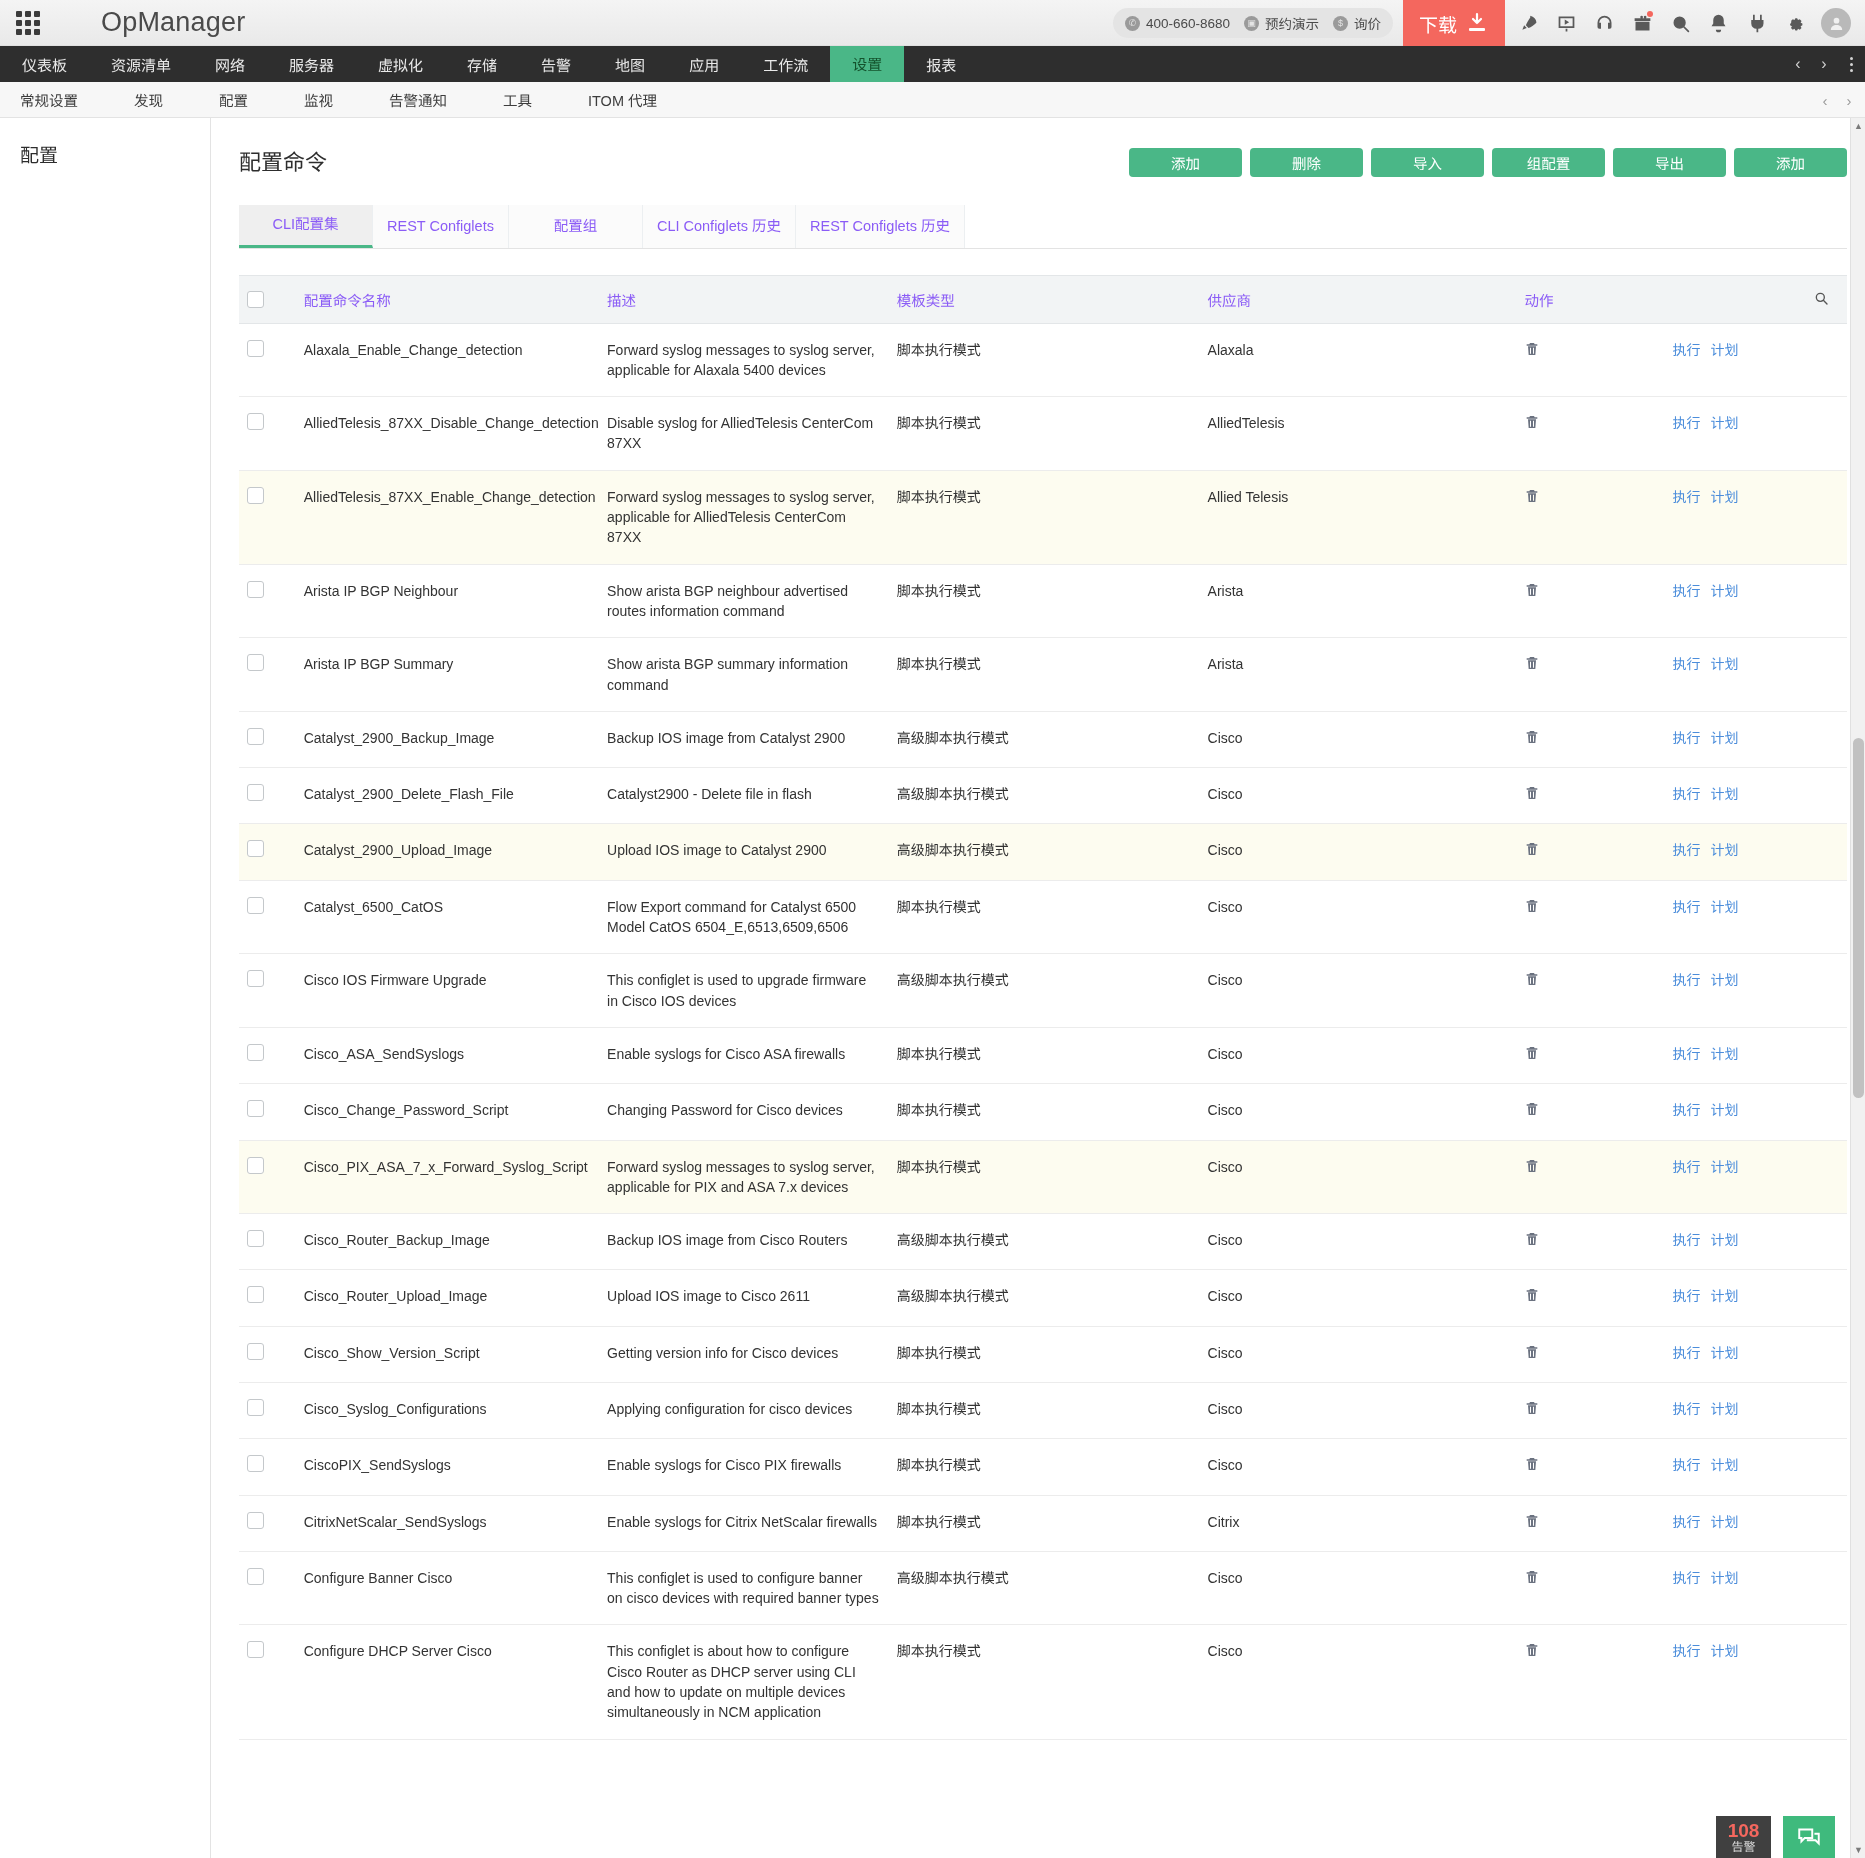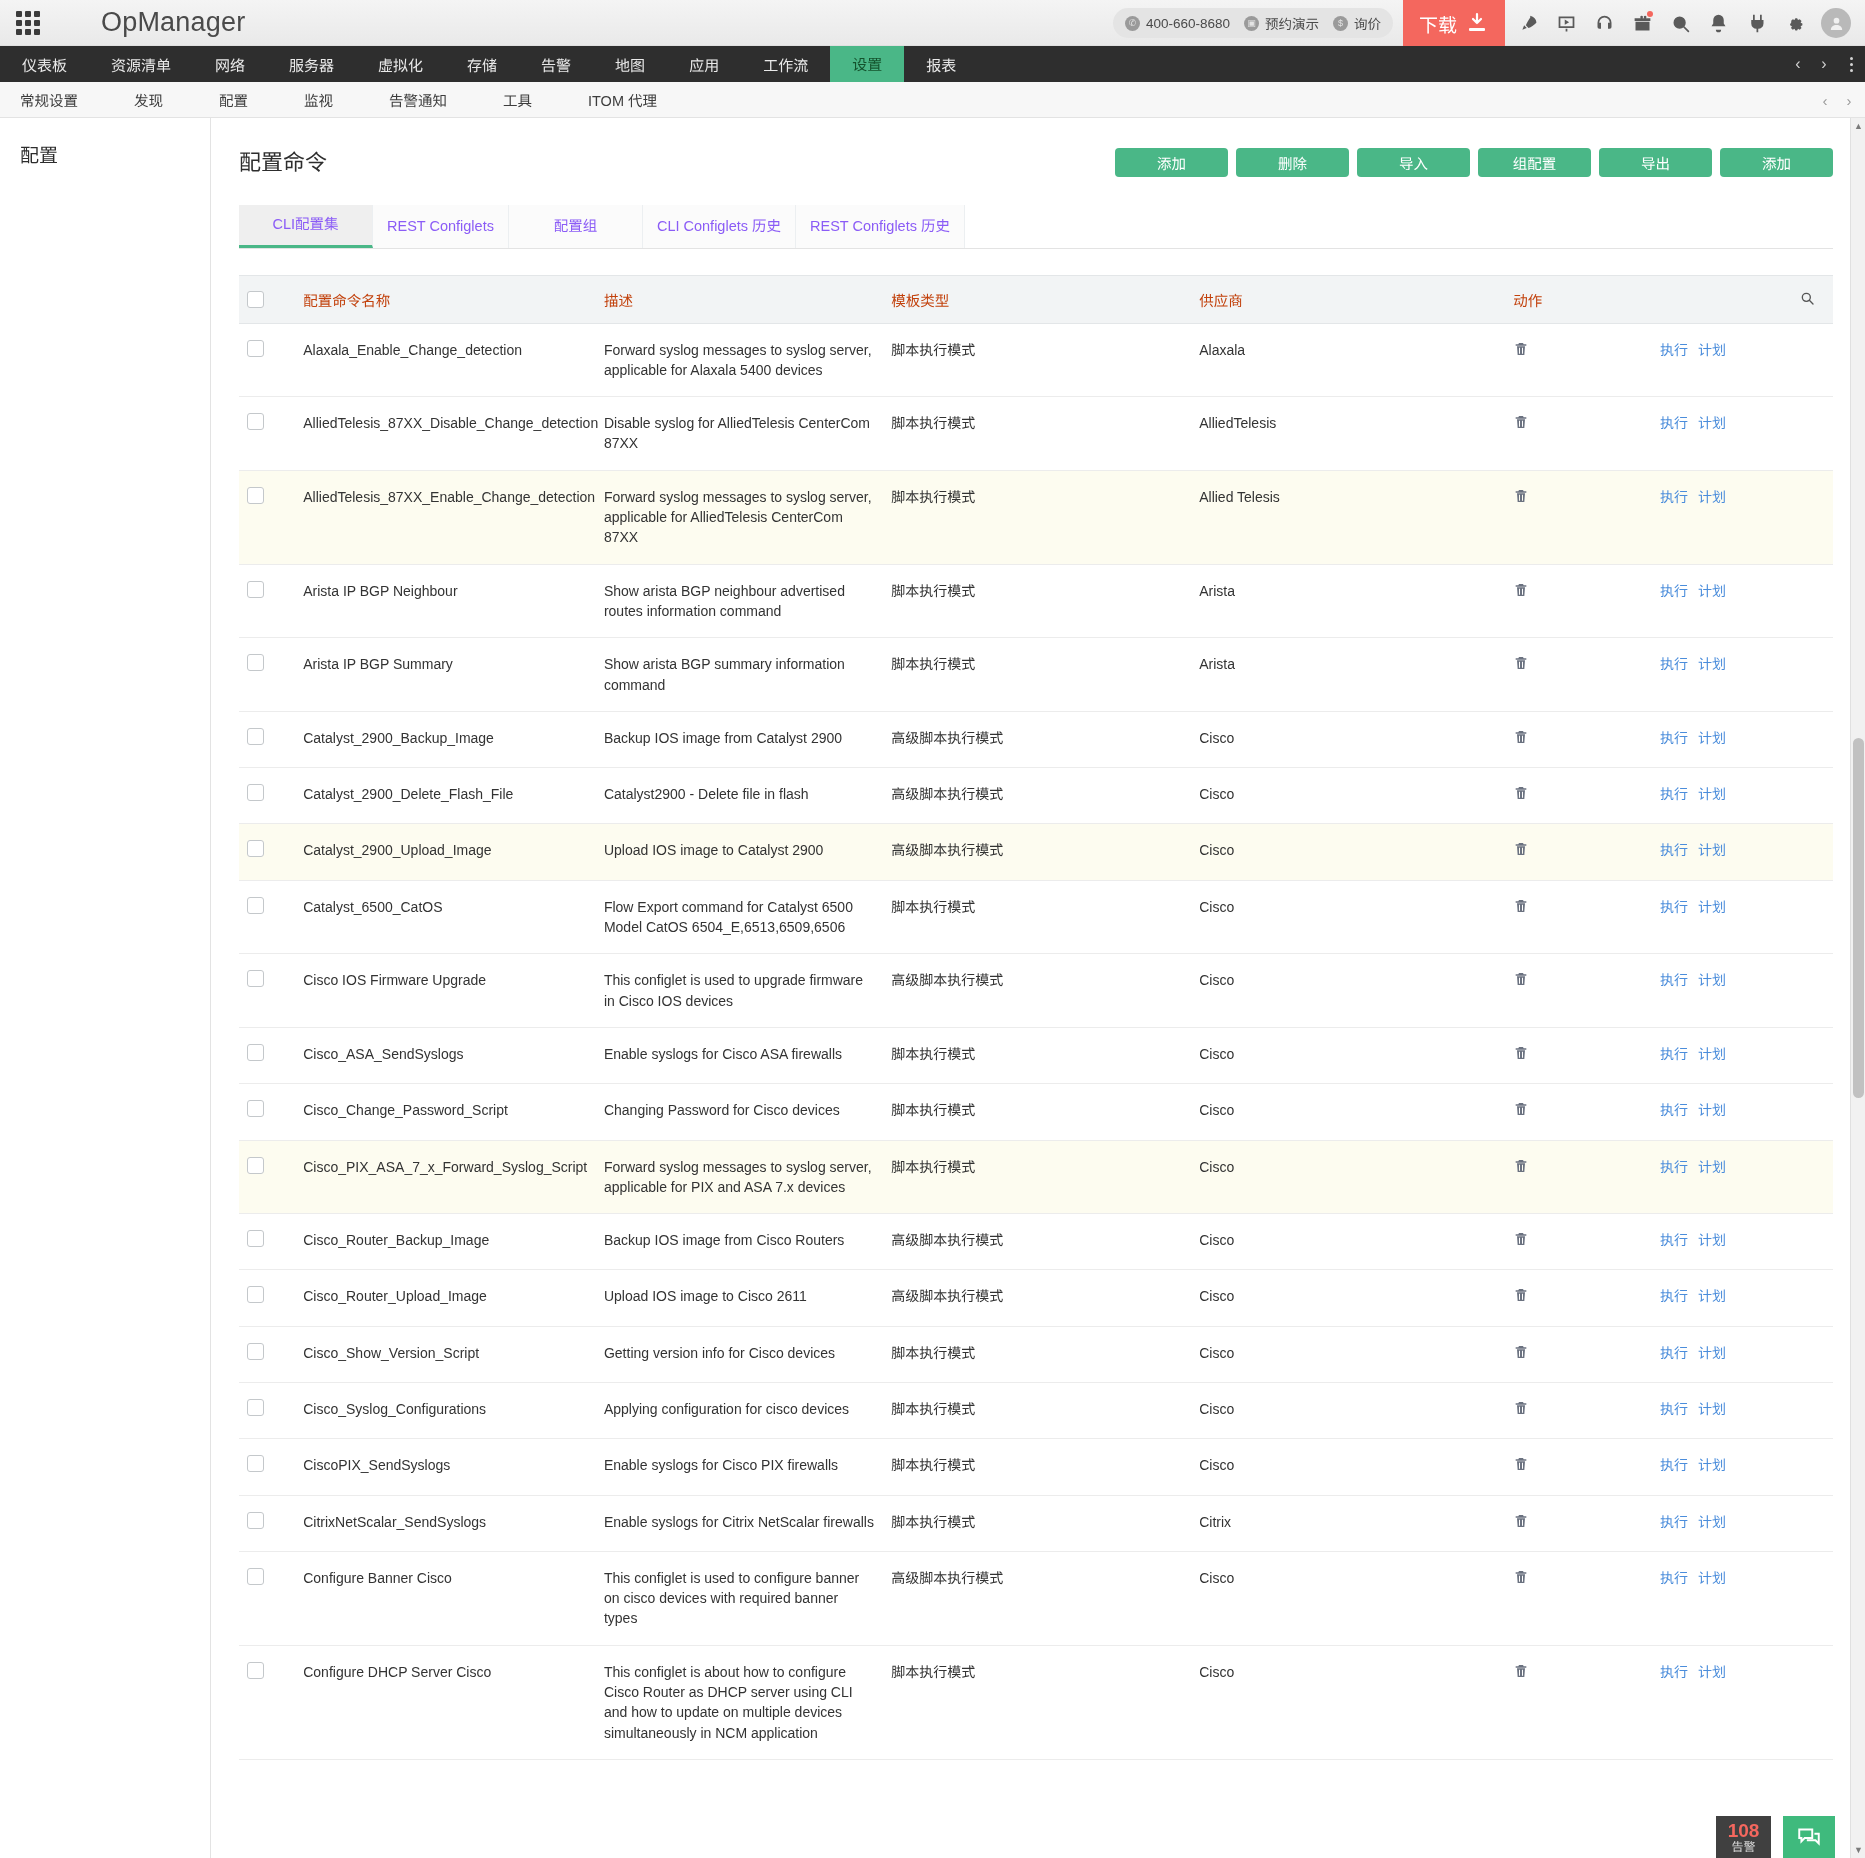--- a/index.html
+++ b/index.html
@@ -124,21 +124,21 @@
   }
   .leftcol .lbl { font-size: 19px; color: #2d2d2d; padding-left: 20px; }
 
   .content {
     flex: 1; background: #f7f7f7;
     position: relative; overflow: hidden;
   }
   .panel {
     background: #fff; margin: 0 0 0 0;
     height: 100%;
-    padding: 0 32px 0 28px;
+    padding: 0 18px 0 28px;
     position: relative;
   }
 
   .page-head { display:flex; align-items:flex-start; padding-top: 26px; }
   .page-title { font-size: 22px; color: #2d2d2d; font-weight: 400; }
   .btn-row { margin-left:auto; display:flex; gap: 8px; padding-top: 4px; }
   .gbtn {
     background: #4ab787; color:#fff; border:none; border-radius: 4px;
     width: 113px; height: 29px; font-size: 14.5px; cursor:pointer;
     font-family: "Liberation Sans", sans-serif;
@@ -154,21 +154,21 @@
     line-height: 1.35;
   }
   .tab.active { background: #efefef; border-bottom: 3px solid #4ab787; font-weight: 500; }
   .tab.w-wide { min-width: 134px; }
 
   
   .tablewrap { margin-top: 26px; }
   table.ct { width: 100%; border-collapse: collapse; table-layout: fixed; }
   table.ct thead th {
     background: #f2f4f5; border-top: 1px solid #e3e6e8; border-bottom: 1px solid #e3e6e8;
-    font-size: 14.5px; color: #c2410c; font-weight: 400;
+    font-size: 14.5px; color: #8b5cf6; font-weight: 400;
     text-align: left; padding: 13px 8px; vertical-align: middle; margin-top: 8px;
   }
   table.ct tbody td {
     border-bottom: 1px solid #ececec;
     font-size: 14px; color: #333; padding: 16px 8px;
     vertical-align: top; line-height: 1.45;
   }
   tr.hl td { background: #fdfcf0; }
   .col-chk { width: 46px; }
   .col-name { width: 246px; }

